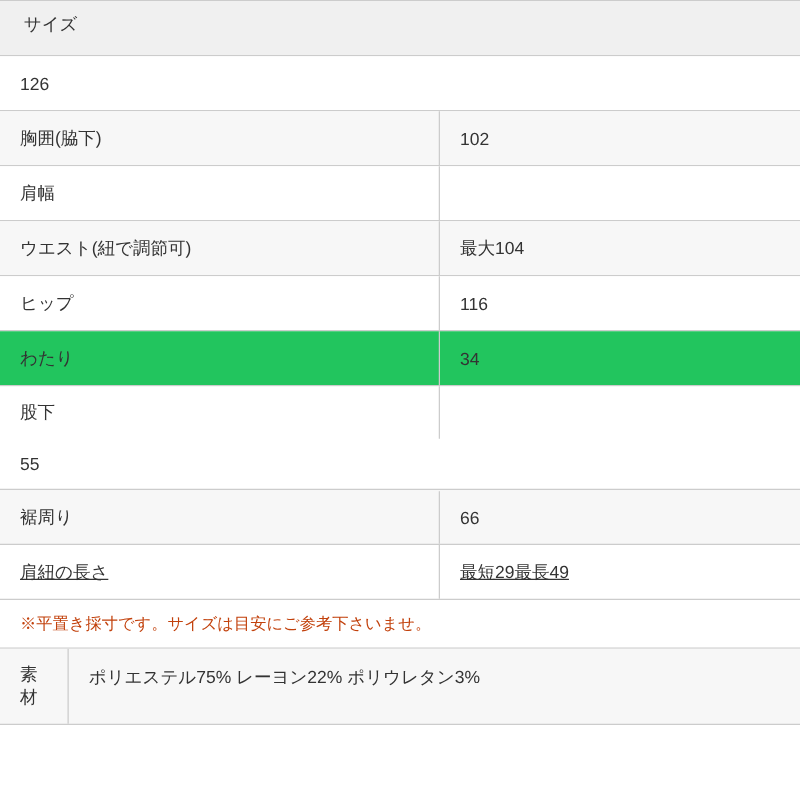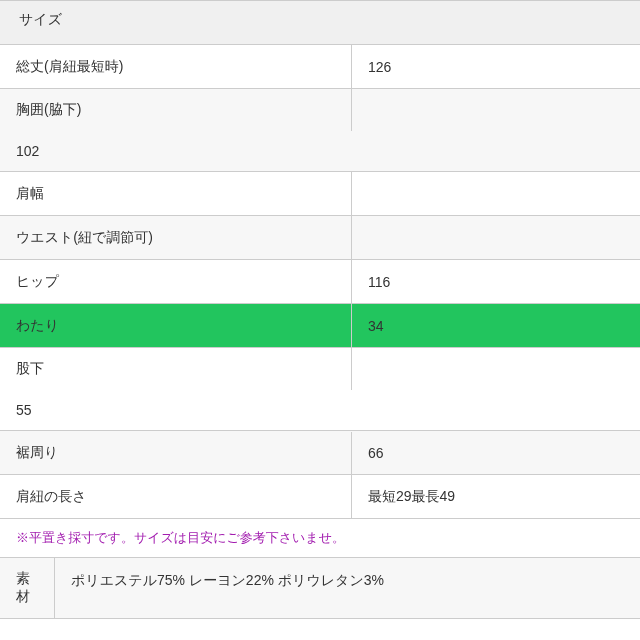--- a/index.html
+++ b/index.html
@@ -61,21 +61,21 @@
       padding: 10px 16px;
       border-bottom: 1px solid #cccccc;
       font-weight: normal;
     }
 
     .note-row {
       padding: 10px 16px;
       background-color: #ffffff;
       border-bottom: 1px solid #cccccc;
       font-size: 13px;
-      color: #a21caf;
+      color: #c2410c;
     }
 
     .material-row {
       display: flex;
       border-bottom: 1px solid #cccccc;
       background-color: #f7f7f7;
       min-height: 60px;
     }
 
     .material-label {
@@ -100,43 +100,43 @@
 <body>
 
 <div class="table-container">
 
   <div class="section-header table-row header-row">
     <span>サイズ</span>
   </div>
 
   <div id="rows-container">
       <div class="table-row data-row" style="background-color: rgb(255, 255, 255);">
-        <div class="cell-label">
-          <span>総丈(肩紐最短時)</span>
-        </div>
         <div class="cell-value">
           <span>126</span>
         </div>
       </div>
-      <div class="table-row data-row" style="background-color: rgb(247, 247, 247); flex-direction: column;">
+      <div class="table-row data-row" style="background-color: rgb(247, 247, 247);">
         <div class="cell-label">
           <span>胸囲(脇下)</span>
         </div>
         <div class="cell-value">
           <span>102</span>
         </div>
       </div>
       <div class="table-row data-row" style="background-color: rgb(255, 255, 255);">
         <div class="cell-label">
           <span>肩幅</span>
         </div>
       </div>
       <div class="table-row data-row" style="background-color: rgb(247, 247, 247);">
         <div class="cell-label">
           <span>ウエスト(紐で調節可)</span>
+        </div>
+        <div class="cell-value">
+          <span>最大104</span>
         </div>
       </div>
       <div class="table-row data-row" style="background-color: rgb(255, 255, 255);">
         <div class="cell-label">
           <span>ヒップ</span>
         </div>
         <div class="cell-value">
           <span>116</span>
         </div>
       </div>
@@ -157,21 +157,21 @@
         </div>
       </div>
       <div class="table-row data-row" style="background-color: rgb(247, 247, 247); align-items: center;">
         <div class="cell-label">
           <span>裾周り</span>
         </div>
         <div class="cell-value">
           <span>66</span>
         </div>
       </div>
-      <div class="table-row data-row" style="background-color: rgb(255, 255, 255);">
+      <div class="table-row data-row" style="background-color: rgb(255, 255, 255); text-decoration: underline;">
         <div class="cell-label">
           <span>肩紐の長さ</span>
         </div>
         <div class="cell-value">
           <span>最短29最長49</span>
         </div>
       </div>
     </div>
 
   <div class="note-row">

